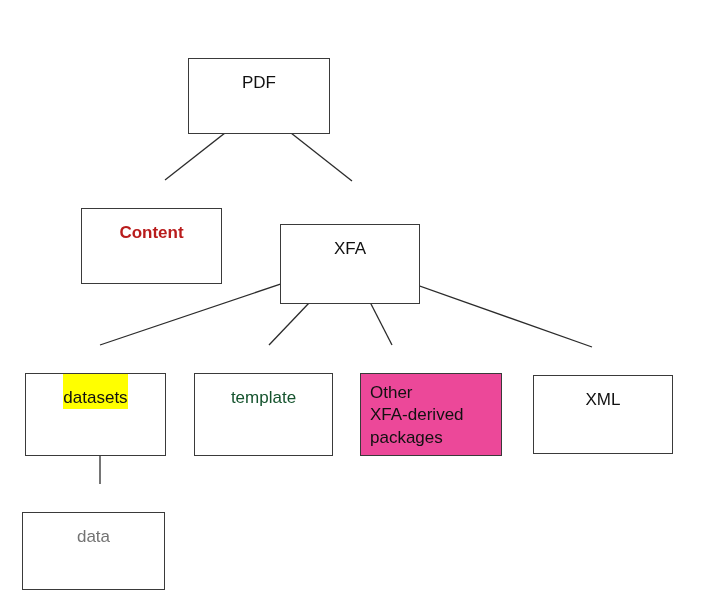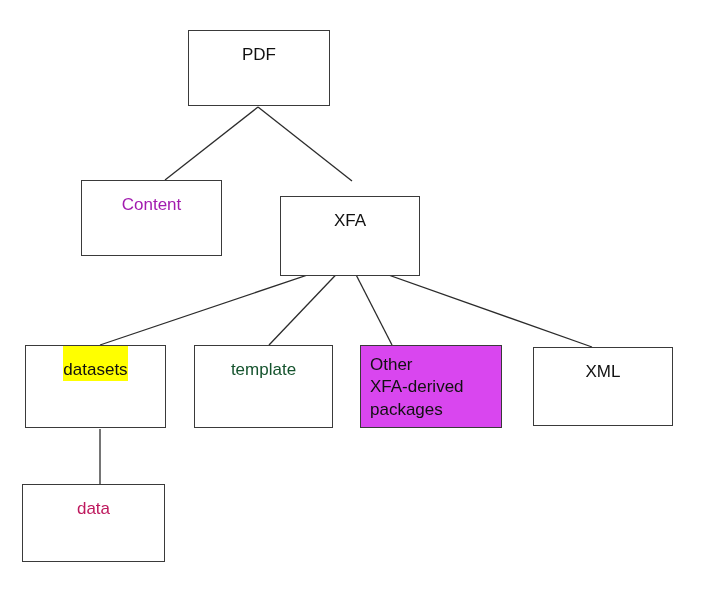--- a/index.html
+++ b/index.html
@@ -27,20 +27,21 @@
     height: 596px;
     pointer-events: none;
   }
   .node-box {
     position: absolute;
     box-sizing: border-box;
     border: 1.4px solid #3a3a3a;
     background: #ffffff;
     display: flex;
     overflow: hidden;
+    margin-top: 28px;
   }
   .node-box.align-center {
     align-items: flex-start;
     justify-content: center;
   }
   .node-box.align-left {
     align-items: flex-start;
     justify-content: flex-start;
   }
   .node-label {
@@ -77,37 +78,37 @@
       <line x1="349" y1="261" x2="392" y2="345" stroke="#2b2b2b" stroke-width="1.3" shape-rendering="geometricPrecision"></line>
       <line x1="349" y1="261" x2="592" y2="347" stroke="#2b2b2b" stroke-width="1.3" shape-rendering="geometricPrecision"></line>
       <line x1="100" y1="429" x2="100" y2="484" stroke="#2b2b2b" stroke-width="1.3" shape-rendering="geometricPrecision"></line>
     </svg>
 
   <div id="node-layer">
       <div class="node-box align-center" style="left: 188px; top: 30px; width: 142px; height: 76px; border-color: rgb(58, 58, 58); background: rgb(255, 255, 255);">
         <span class="node-label" style="color: rgb(17, 17, 17);">PDF</span>
       </div>
       <div class="node-box align-center" style="left: 81px; top: 180px; width: 141px; height: 76px; border-color: rgb(58, 58, 58); background: rgb(255, 255, 255);">
-        <span class="node-label" style="color: #a21caf;">Content</span>
+        <span class="node-label" style="color: #b91c1c; font-weight: bold;">Content</span>
       </div>
       <div class="node-box align-center" style="left: 280px; top: 196px; width: 140px; height: 80px; border-color: rgb(58, 58, 58); background: rgb(255, 255, 255);">
         <span class="node-label" style="color: rgb(17, 17, 17);">XFA</span>
       </div>
       <div class="node-box align-center" style="left: 25px; top: 345px; width: 141px; height: 83px; border-color: rgb(58, 58, 58); background: rgb(255, 255, 255);">
         <span class="node-label highlighted" style="background: rgb(255, 255, 0); color: rgb(17, 17, 17);">datasets</span>
       </div>
       <div class="node-box align-center" style="left: 194px; top: 345px; width: 139px; height: 83px; border-color: rgb(58, 58, 58); background: rgb(255, 255, 255);">
         <span class="node-label" style="color: #14532d;">template</span>
       </div>
-      <div class="node-box align-left" style="left: 360px; top: 345px; width: 142px; height: 83px; border-color: rgb(58, 58, 58); background: #d946ef;">
+      <div class="node-box align-left" style="left: 360px; top: 345px; width: 142px; height: 83px; border-color: rgb(58, 58, 58); background: #ec4899;">
         <span class="node-label" style="color: rgb(17, 17, 17);">Other
 XFA-derived
 packages</span>
       </div>
       <div class="node-box align-center" style="left: 533px; top: 347px; width: 140px; height: 79px; border-color: rgb(58, 58, 58); background: rgb(255, 255, 255);">
         <span class="node-label" style="color: rgb(17, 17, 17); text-align: right;">XML</span>
       </div>
       <div class="node-box align-center" style="left: 22px; top: 484px; width: 143px; height: 78px; border-color: rgb(58, 58, 58); background: rgb(255, 255, 255);">
-        <span class="node-label" style="color: #be185d;">data</span>
+        <span class="node-label" style="color: #737373;">data</span>
       </div>
     </div>
 
 </div>
 
 </body></html>

